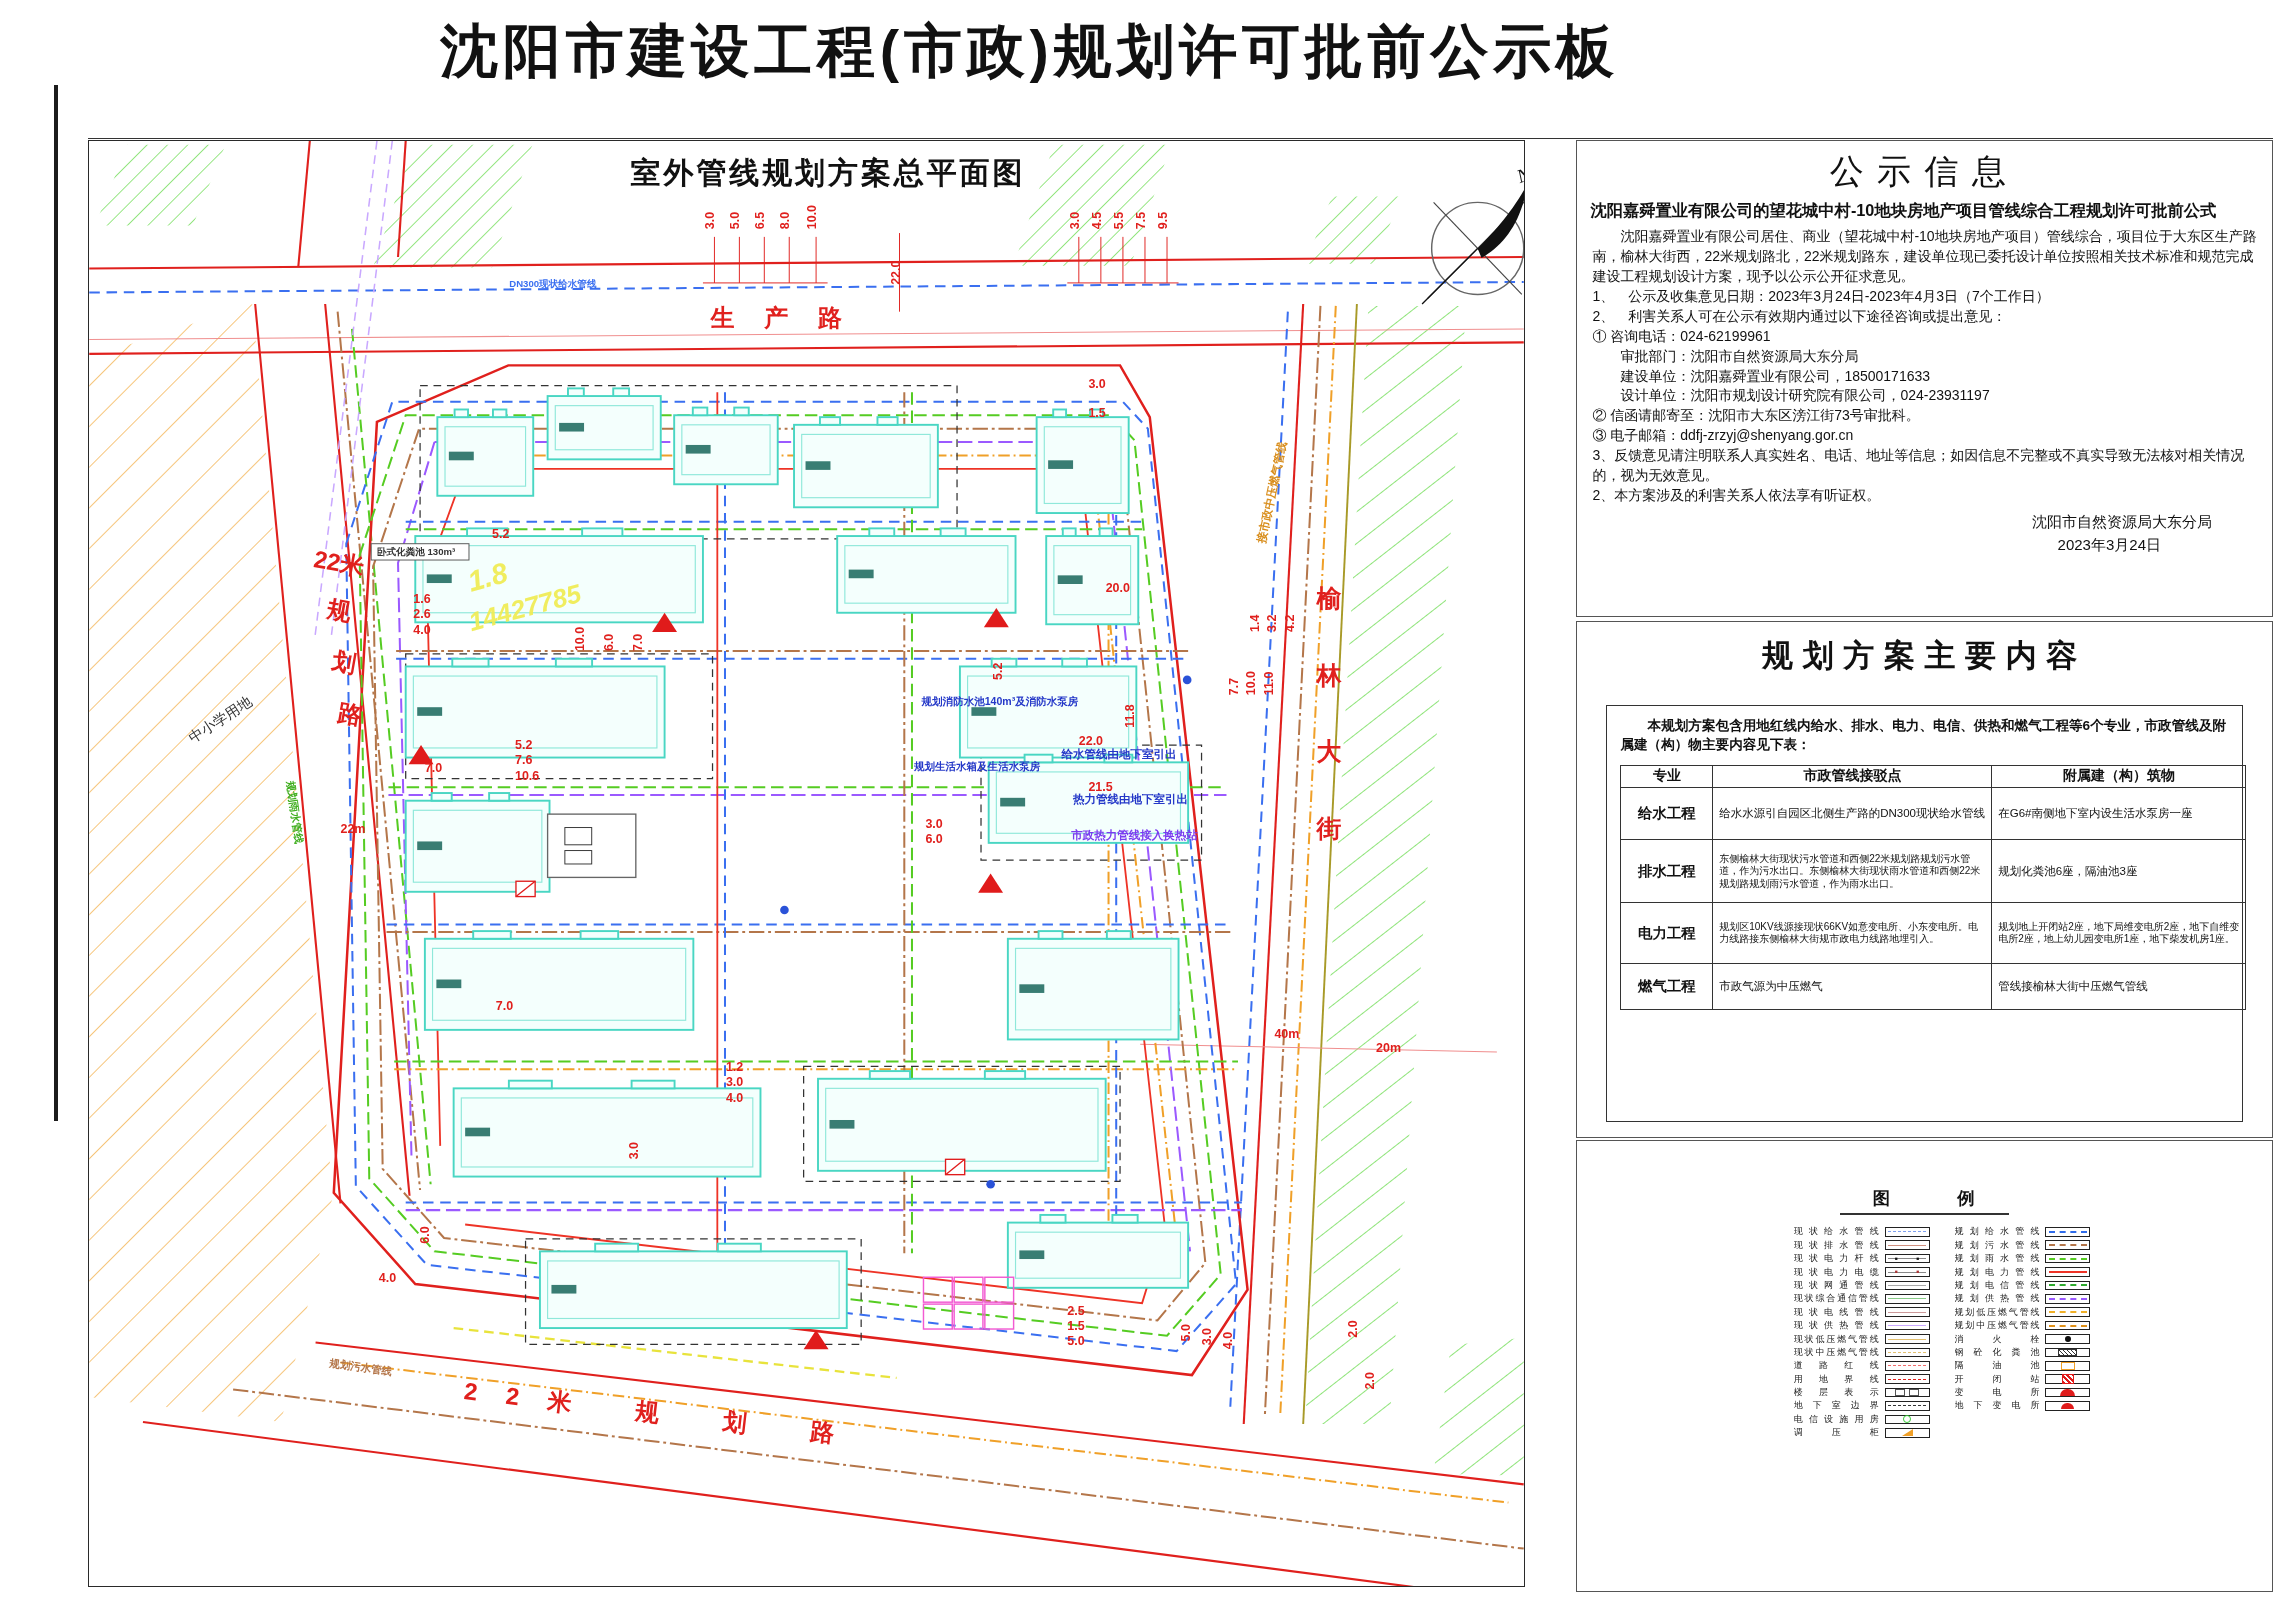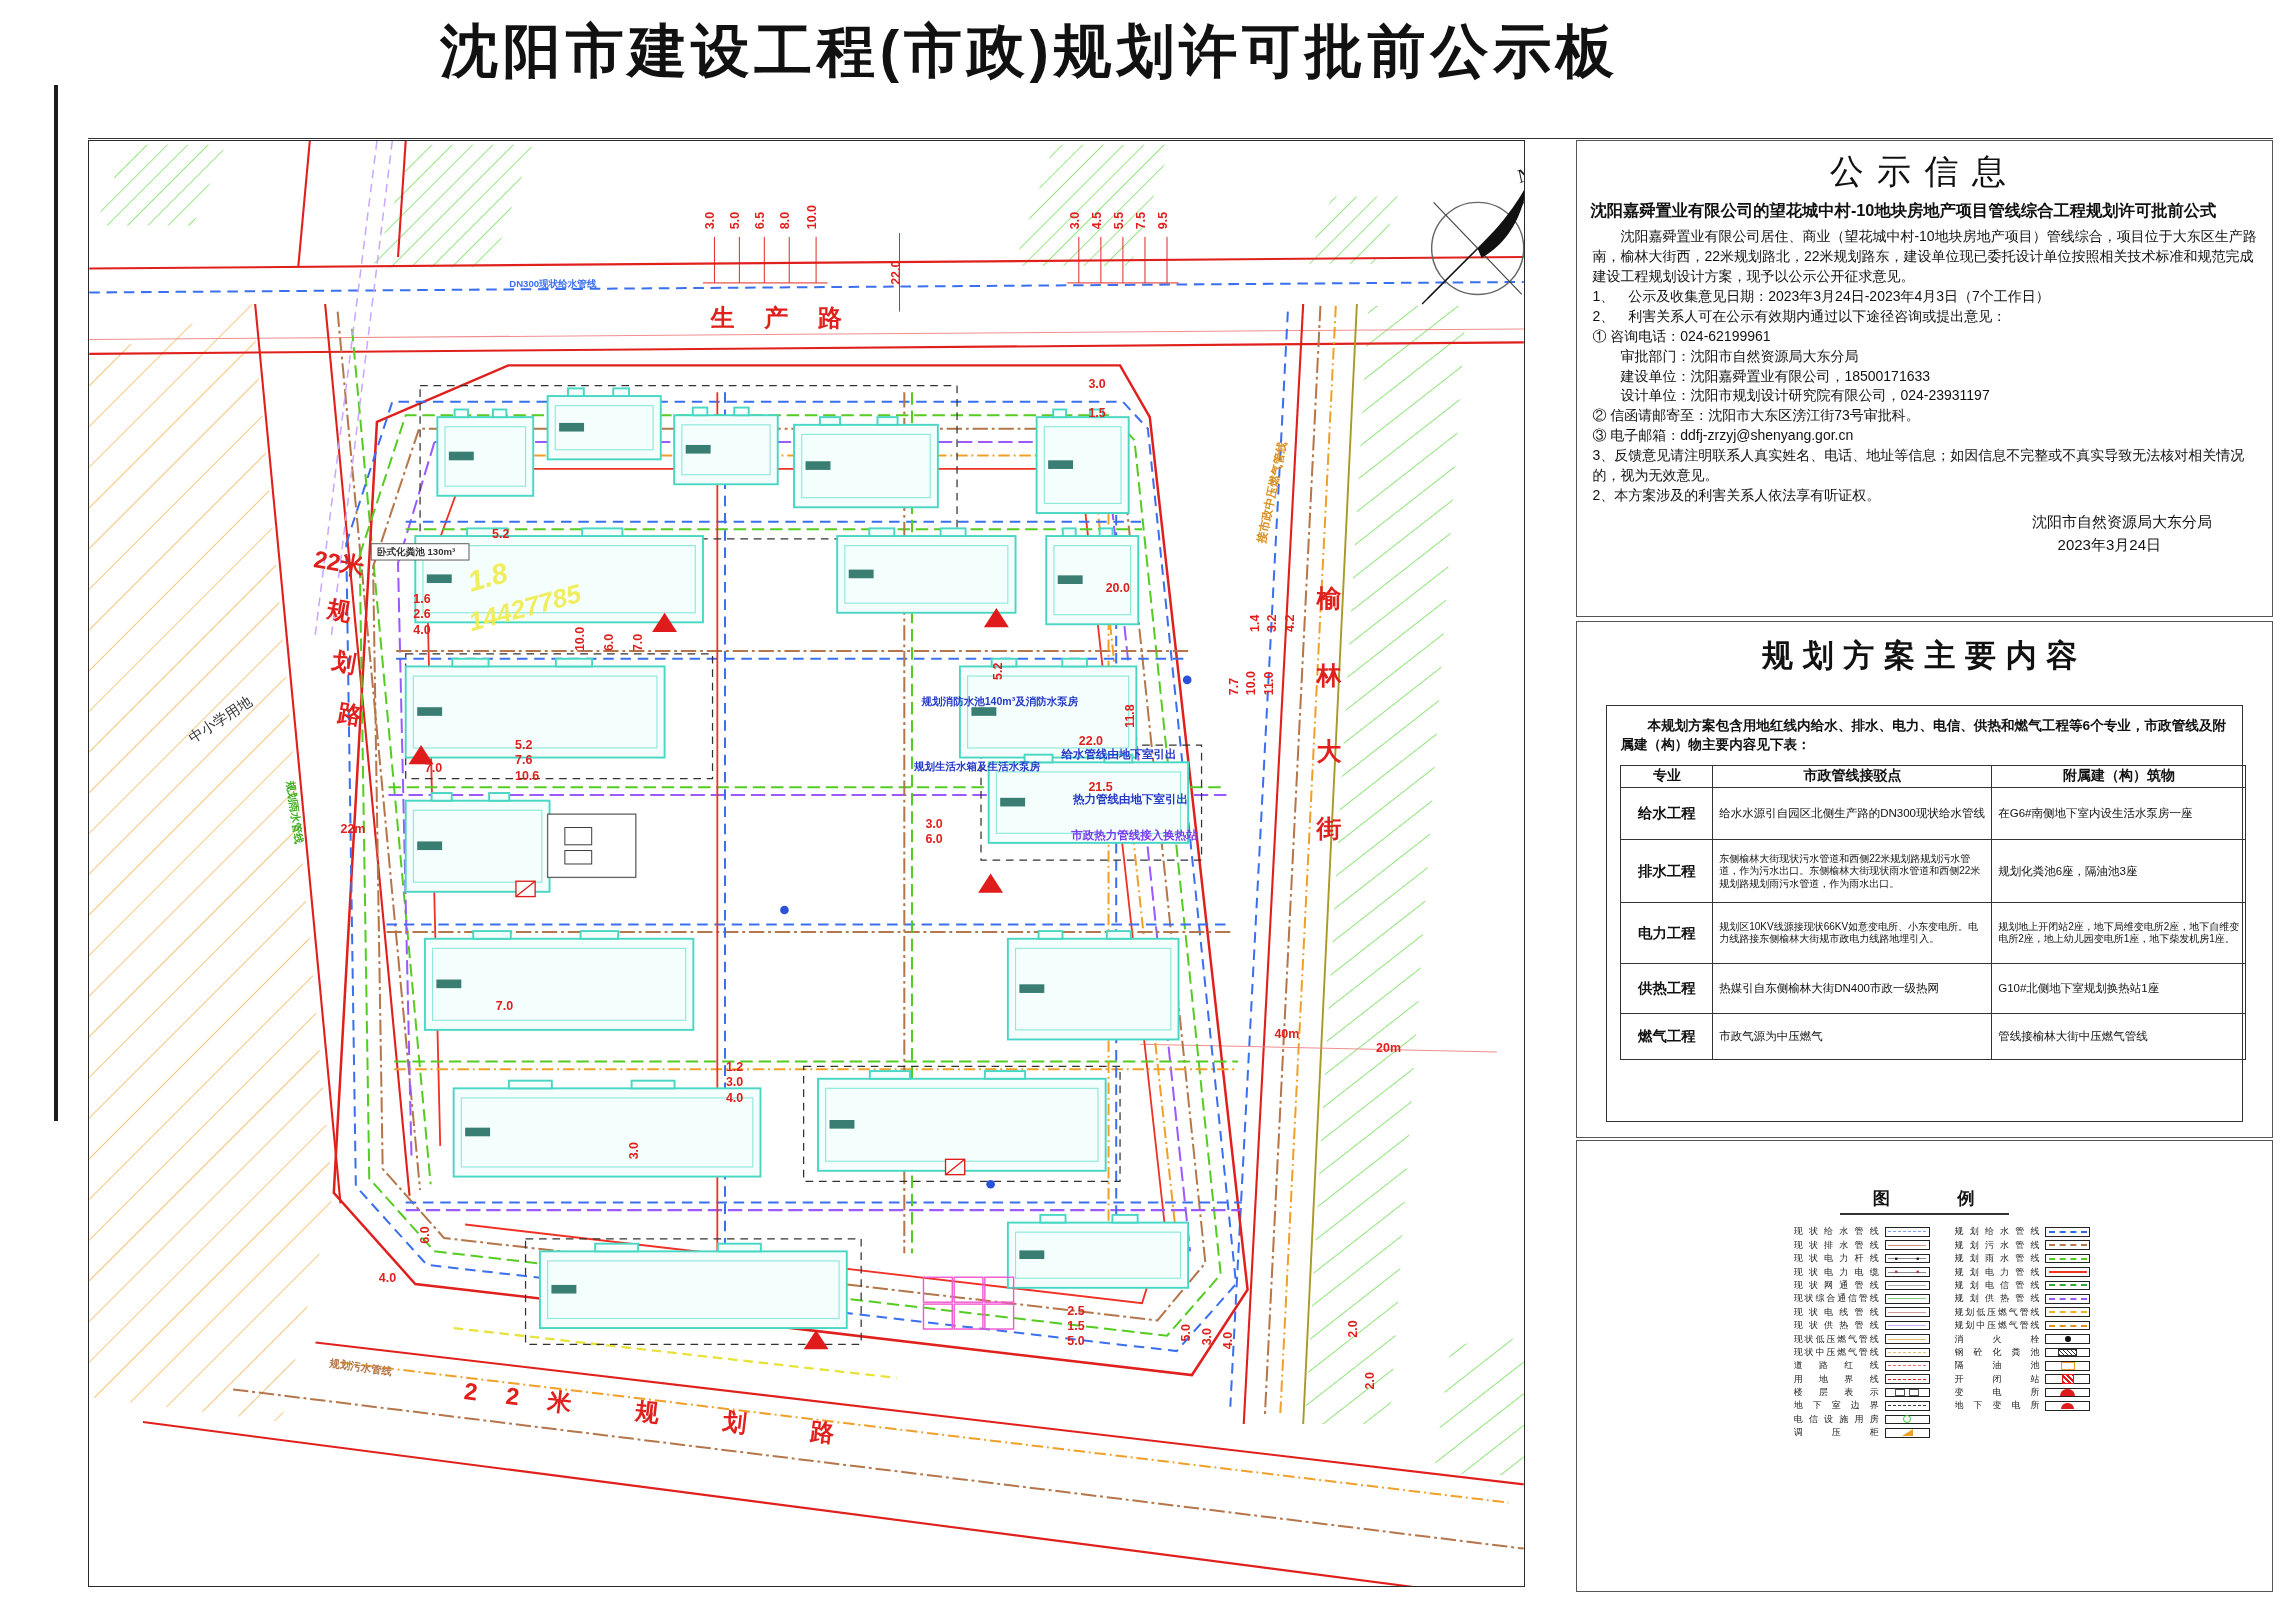--- a/index.html
+++ b/index.html
@@ -108,20 +108,21 @@
   .sw-substation-ug::after{content:"";width:13.4px;height:6.7px;background:#e01b1b;border-radius:6.7px 6.7px 0 0}
 </style>
 </head>
 <body>
 
 <div class="abs page-title">沈阳市建设工程(市政)规划许可批前公示板</div>
 <div class="abs top-rule"></div>
 <div class="abs scan-line"></div>
 
 <div class="abs map-panel">
+  <div class="map-title">室外管线规划方案总平面图</div>
   <svg viewBox="0 0 1496 1507">
     <defs>
       <pattern id="hO" width="30" height="30" patternUnits="userSpaceOnUse" patternTransform="rotate(45)">
         <line x1="0" y1="0" x2="0" y2="30" stroke="#f2a93b" stroke-width="1.4"></line>
       </pattern>
       <pattern id="hG" width="15" height="15" patternUnits="userSpaceOnUse" patternTransform="rotate(45)">
         <line x1="0" y1="0" x2="0" y2="15" stroke="#4ad428" stroke-width="1.2"></line>
       </pattern>
       <pattern id="hG2" width="26" height="26" patternUnits="userSpaceOnUse" patternTransform="rotate(52)">
         <line x1="0" y1="0" x2="0" y2="26" stroke="#4ad428" stroke-width="1.3"></line>
@@ -519,25 +520,20 @@
           <tr style="height: 63px;">
             <td class="spec-name">排水工程</td>
             <td class="cell dense">东侧榆林大街现状污水管道和西侧22米规划路规划污水管道，作为污水出口。东侧榆林大街现状雨水管道和西侧22米规划路规划雨污水管道，作为雨水出口。</td>
             <td class="cell">规划化粪池6座，隔油池3座</td>
           </tr>
           <tr style="height: 61px;">
             <td class="spec-name">电力工程</td>
             <td class="cell dense">规划区10KV线源接现状66KV如意变电所、小东变电所。电力线路接东侧榆林大街规市政电力线路地埋引入。</td>
             <td class="cell dense">规划地上开闭站2座，地下局维变电所2座，地下自维变电所2座，地上幼儿园变电所1座，地下柴发机房1座。</td>
           </tr>
-          <tr style="height: 50px;">
-            <td class="spec-name">供热工程</td>
-            <td class="cell">热媒引自东侧榆林大街DN400市政一级热网</td>
-            <td class="cell">G10#北侧地下室规划换热站1座</td>
-          </tr>
           <tr style="height: 46px;">
             <td class="spec-name">燃气工程</td>
             <td class="cell">市政气源为中压燃气</td>
             <td class="cell">管线接榆林大街中压燃气管线</td>
           </tr>
         </tbody>
     </table>
   </div>
 </section>
 

